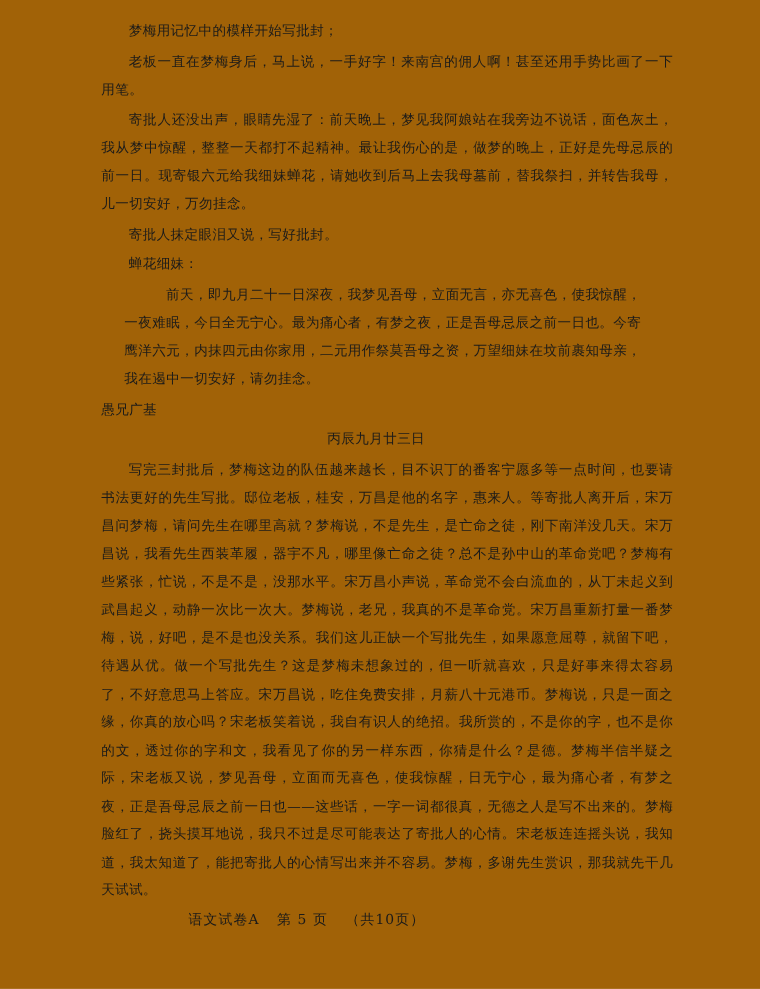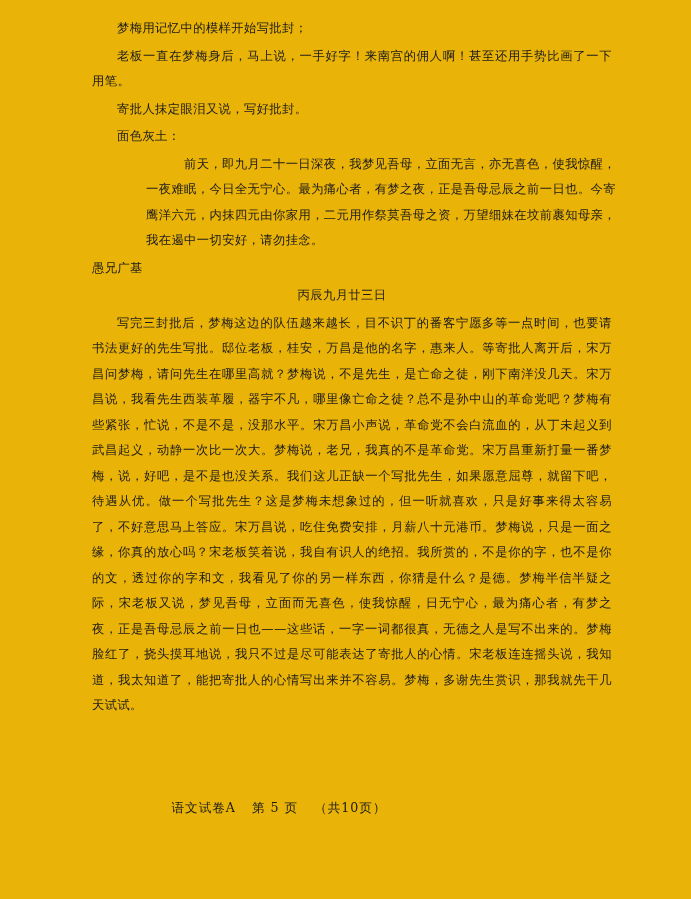--- a/index.html
+++ b/index.html
@@ -14,21 +14,21 @@
     color: #1a1a1a;
     position: relative;
     overflow: hidden;
   }
   .page {
     position: absolute;
     left: 0;
     top: 0;
     width: 691px;
     height: 899px;
-    background: #eab308;
+    background: #a16207;
   }
   .content {
     position: absolute;
     left: 92px;
     top: 16px;
     width: 520px;
   }
   p {
     margin: 0 0 2px 0;
     font-size: 12.3px;
@@ -37,53 +37,54 @@
     text-justify: inter-ideograph;
     letter-spacing: 0.4px;
   }
   .indent2 {
     text-indent: 25px;
   }
   .indent3 {
     text-indent: 38px;
   }
   .inset {
-    margin-left: 54px;
+    margin-left: 21px;
     width: 470px;
   }
   .right {
     margin-right: 46px;
   }
   .right2 {
     text-align: center;
     margin-right: 20px;
   }
   .footer {
     position: absolute;
     left: 0;
-    top: 800px;
+    top: 828px;
     width: 558px;
     text-align: center;
     font-size: 12.6px;
     letter-spacing: 1px;
   }
   .footer .sp {
     display: inline-block;
     width: 16px;
   }
 </style>
 </head>
 <body>
 
 <div class="page">
   <div class="content">
     <p class="indent2">梦梅用记忆中的模样开始写批封；</p>
     <p class="indent2">老板一直在梦梅身后，马上说，一手好字！来南宫的佣人啊！甚至还用手势比画了一下用笔。</p>
+    <p class="indent2">寄批人还没出声，眼睛先湿了：前天晚上，梦见我阿娘站在我旁边不说话，面色灰土，我从梦中惊醒，整整一天都打不起精神。最让我伤心的是，做梦的晚上，正好是先母忌辰的前一日。现寄银六元给我细妹蝉花，请她收到后马上去我母墓前，替我祭扫，并转告我母，儿一切安好，万勿挂念。</p>
     <p class="indent2">寄批人抹定眼泪又说，写好批封。</p>
-    <p class="indent2">面色灰土：</p>
+    <p class="indent2">蝉花细妹：</p>
     <p class="inset indent3">前天，即九月二十一日深夜，我梦见吾母，立面无言，亦无喜色，使我惊醒，一夜难眠，今日全无宁心。最为痛心者，有梦之夜，正是吾母忌辰之前一日也。今寄鹰洋六元，内抹四元由你家用，二元用作祭莫吾母之资，万望细妹在坟前裹知母亲，我在遏中一切安好，请勿挂念。</p>
     <p class="right">愚兄广基</p>
     <p class="right2">丙辰九月廿三日</p>
     <p class="indent2">写完三封批后，梦梅这边的队伍越来越长，目不识丁的番客宁愿多等一点时间，也要请书法更好的先生写批。邸位老板，桂安，万昌是他的名字，惠来人。等寄批人离开后，宋万昌问梦梅，请问先生在哪里高就？梦梅说，不是先生，是亡命之徒，刚下南洋没几天。宋万昌说，我看先生西装革履，器宇不凡，哪里像亡命之徒？总不是孙中山的革命党吧？梦梅有些紧张，忙说，不是不是，没那水平。宋万昌小声说，革命党不会白流血的，从丁未起义到武昌起义，动静一次比一次大。梦梅说，老兄，我真的不是革命党。宋万昌重新打量一番梦梅，说，好吧，是不是也没关系。我们这儿正缺一个写批先生，如果愿意屈尊，就留下吧，待遇从优。做一个写批先生？这是梦梅未想象过的，但一听就喜欢，只是好事来得太容易了，不好意思马上答应。宋万昌说，吃住免费安排，月薪八十元港币。梦梅说，只是一面之缘，你真的放心吗？宋老板笑着说，我自有识人的绝招。我所赏的，不是你的字，也不是你的文，透过你的字和文，我看见了你的另一样东西，你猜是什么？是德。梦梅半信半疑之际，宋老板又说，梦见吾母，立面而无喜色，使我惊醒，日无宁心，最为痛心者，有梦之夜，正是吾母忌辰之前一日也——这些话，一字一词都很真，无德之人是写不出来的。梦梅脸红了，挠头摸耳地说，我只不过是尽可能表达了寄批人的心情。宋老板连连摇头说，我知道，我太知道了，能把寄批人的心情写出来并不容易。梦梅，多谢先生赏识，那我就先干几天试试。</p>
 
   </div>
 
   <div class="footer">
     <span>语文试卷A</span><span class="sp"></span><span>第 5 页</span><span class="sp"></span><span>（共10页）</span>
   </div>

